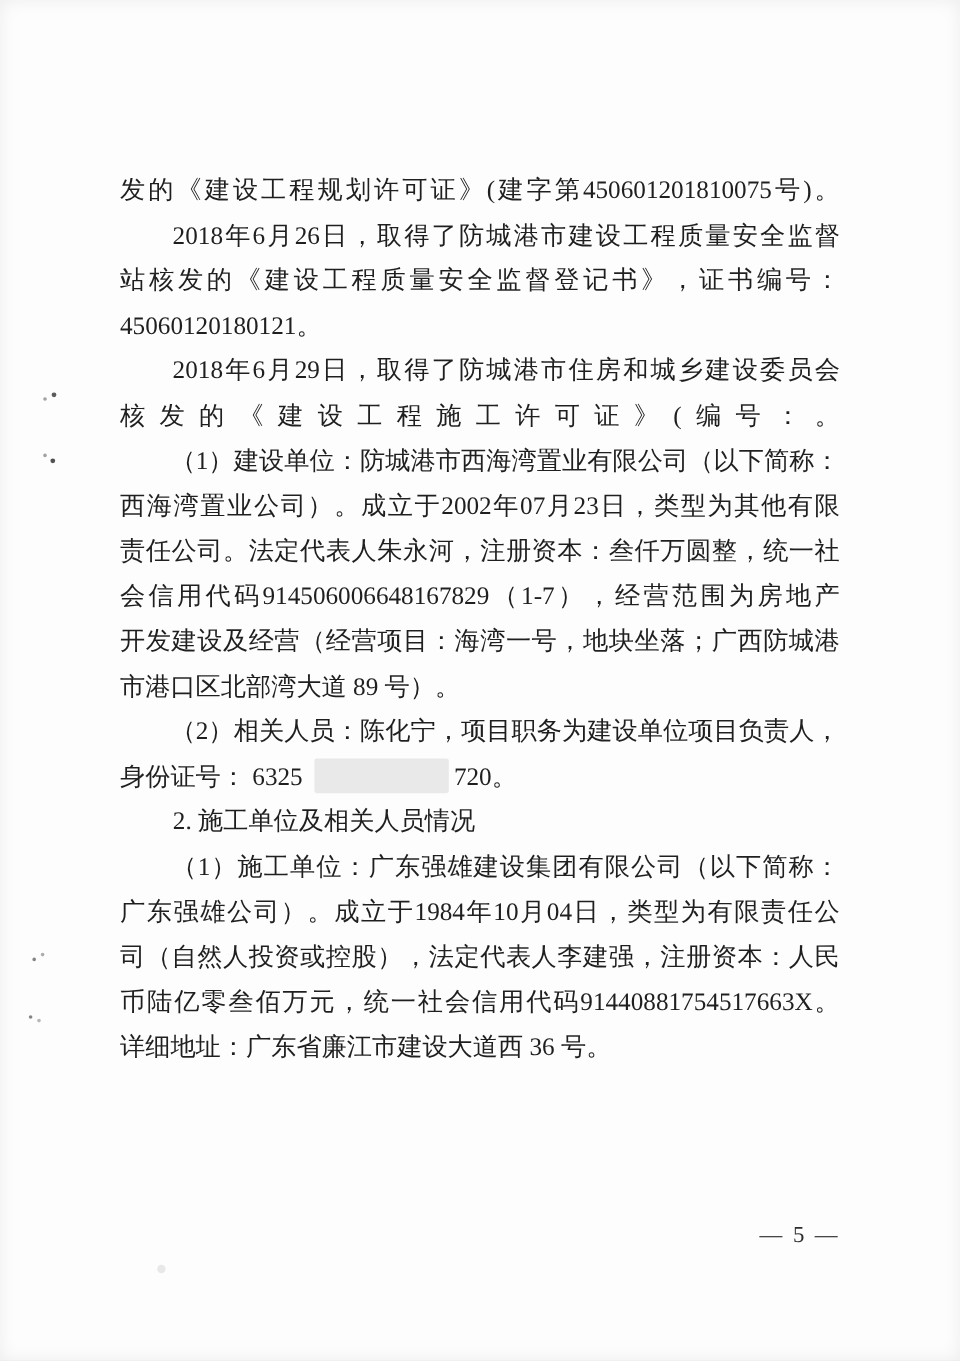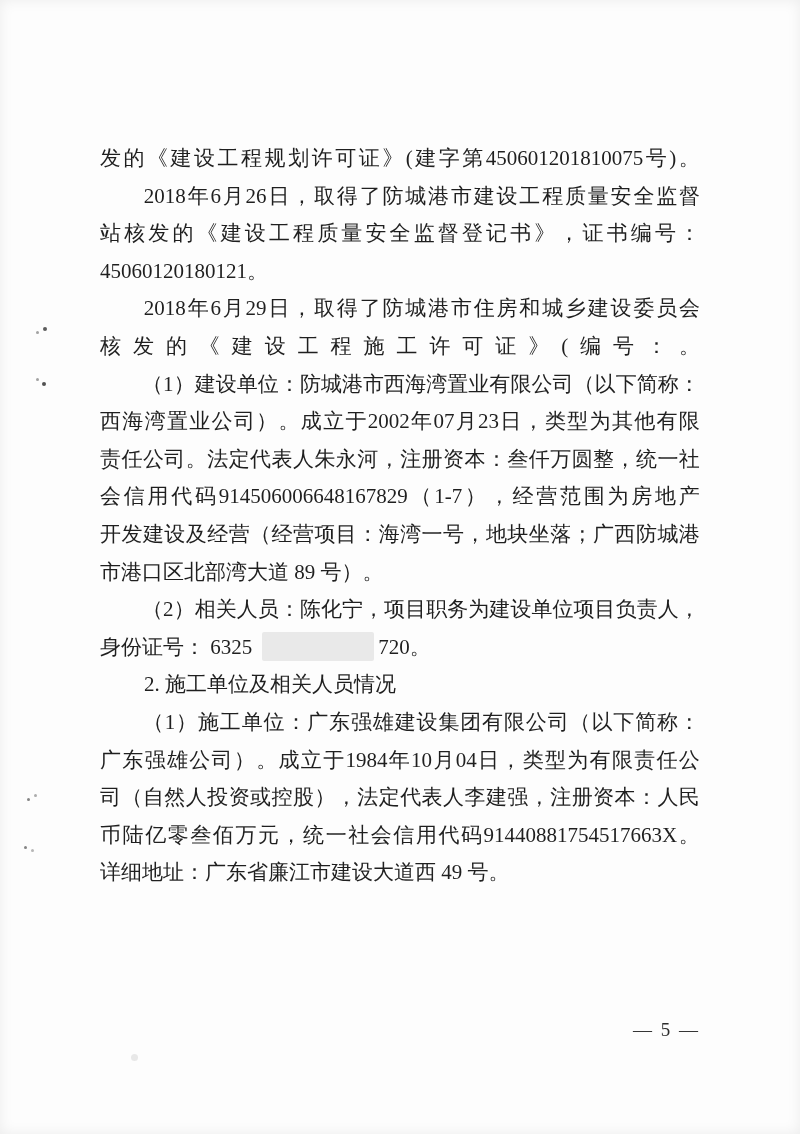--- a/index.html
+++ b/index.html
@@ -470,21 +470,21 @@
         <span>一</span>
         <span>社</span>
         <span>会</span>
         <span>信</span>
         <span>用</span>
         <span>代</span>
         <span>码</span>
         <span>91440881754517663X</span>
         <span>。</span>
       </div>
-      <div class="line">详细地址：广东省廉江市建设大道西 49 号。</div>
+      <div class="line">详细地址：广东省廉江市建设大道西 36 号。</div>
     </div>
   <div class="footer">— 5 —</div>
 <div class="speckle" style="left: 36px; top: 331px; width: 3px; height: 3px; opacity: 0.45;"></div>
     <div class="speckle" style="left: 43px; top: 327px; width: 4px; height: 4px; opacity: 0.8;"></div>
     <div class="speckle" style="left: 36px; top: 378px; width: 3px; height: 3px; opacity: 0.45;"></div>
     <div class="speckle" style="left: 42px; top: 382px; width: 4px; height: 4px; opacity: 0.85;"></div>
     <div class="speckle" style="left: 27px; top: 798px; width: 3px; height: 3px; opacity: 0.6;"></div>
     <div class="speckle" style="left: 34px; top: 794px; width: 3px; height: 3px; opacity: 0.4;"></div>
     <div class="speckle" style="left: 24px; top: 846px; width: 3px; height: 3px; opacity: 0.6;"></div>
     <div class="speckle" style="left: 31px; top: 849px; width: 3px; height: 3px; opacity: 0.35;"></div>

